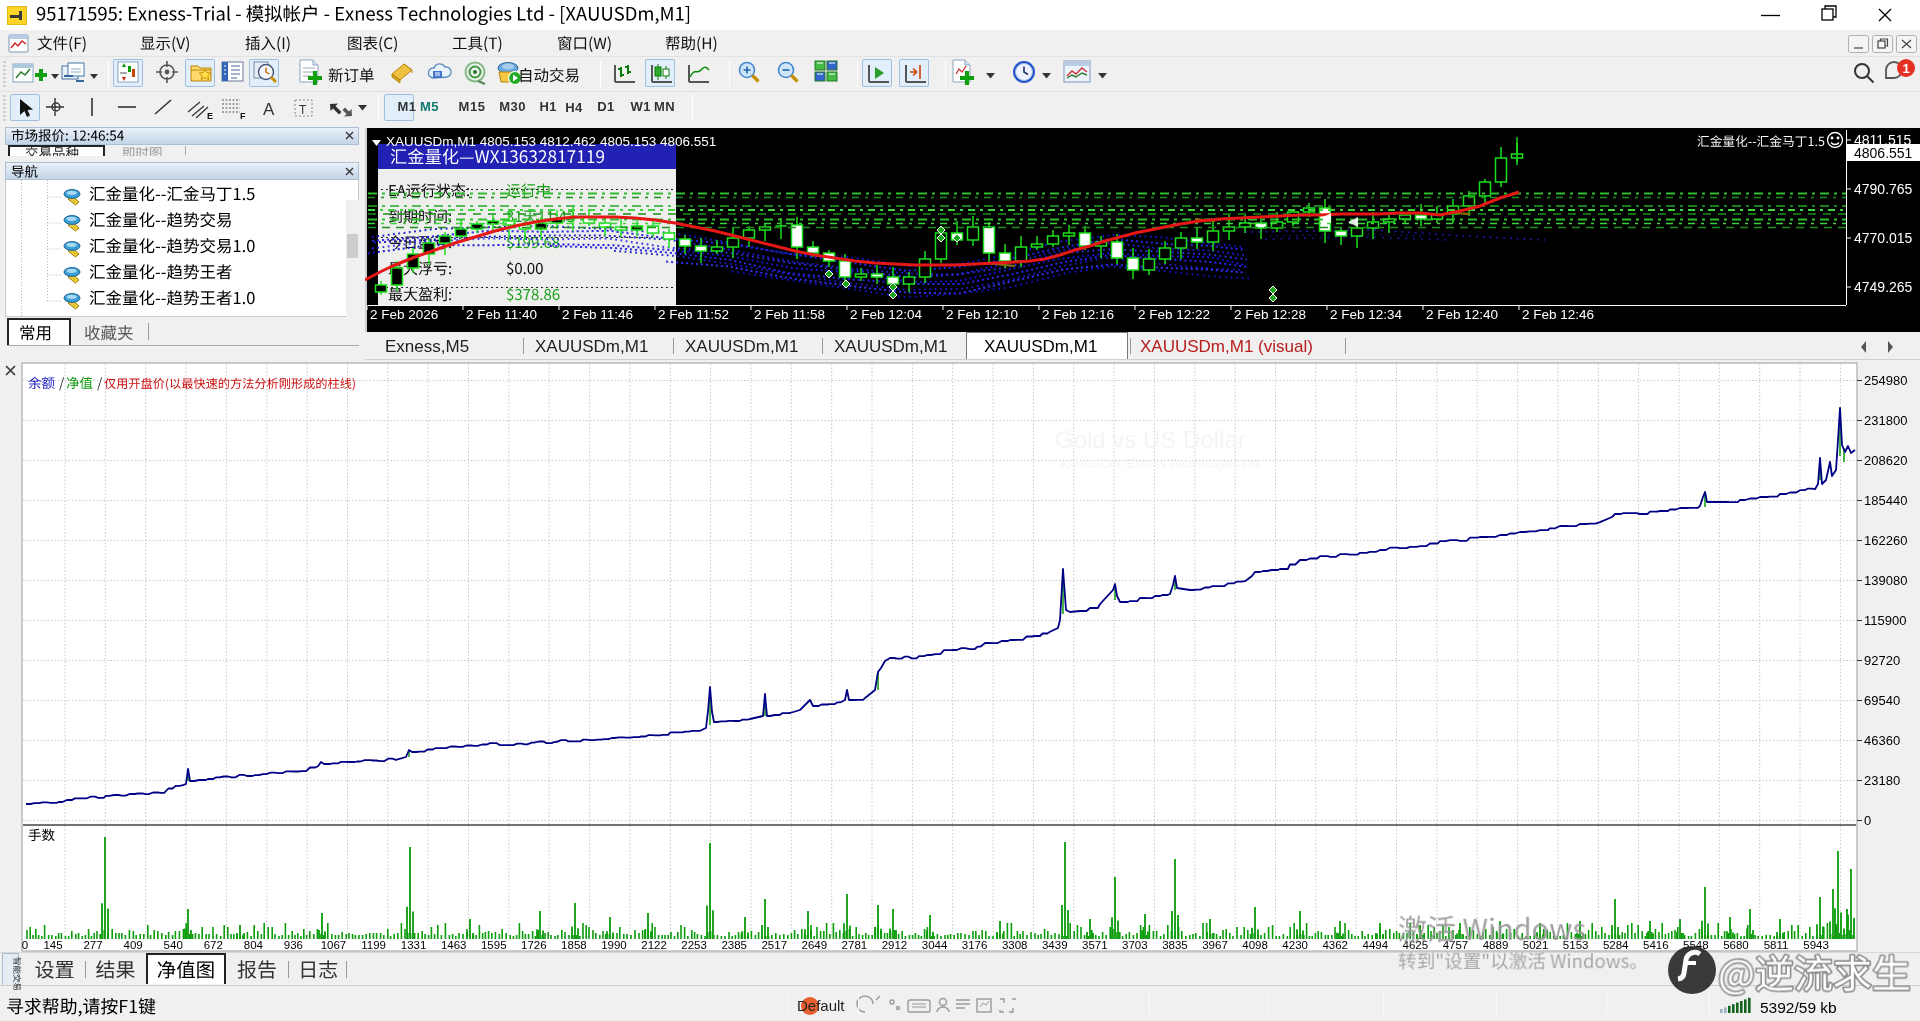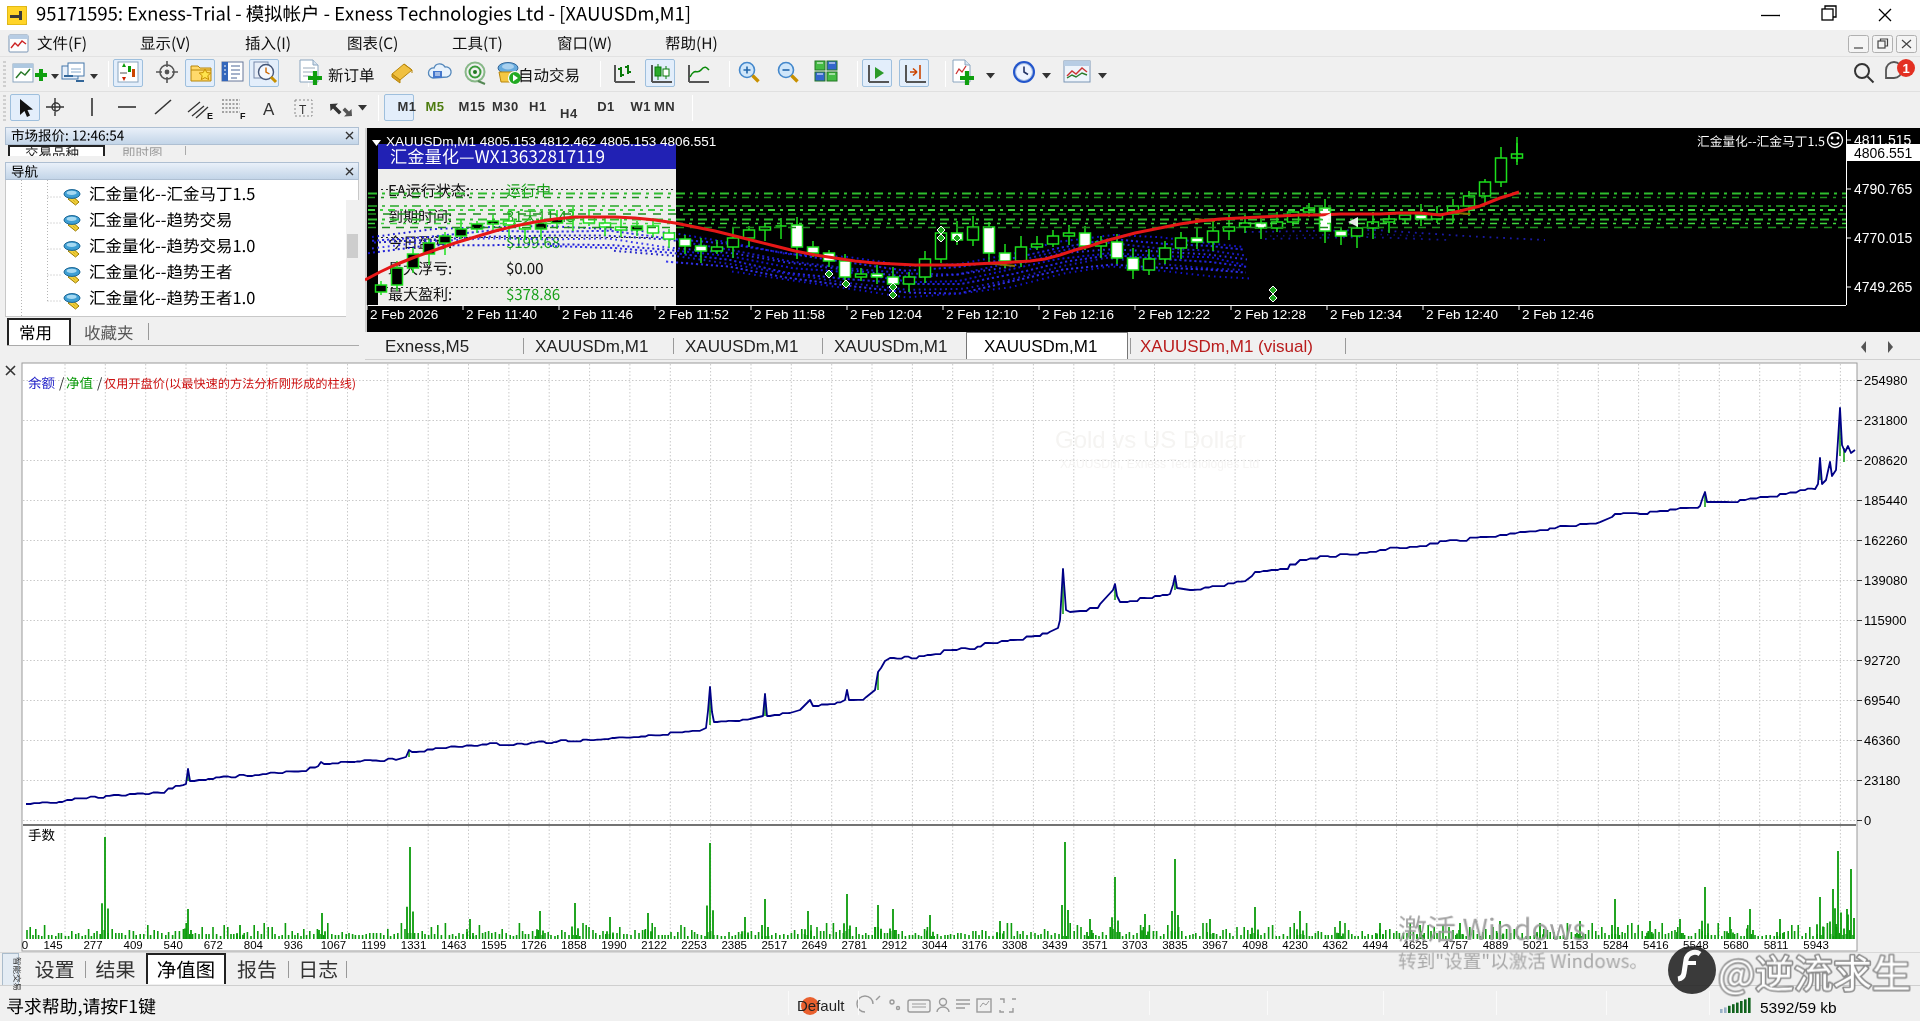--- a/index.html
+++ b/index.html
@@ -406,25 +406,25 @@
     <text x="299" y="21.5" font-family="Liberation Sans,sans-serif" font-size="12" fill="#333">T</text>
     <g fill="#333">
       <path d="M330 12 l8 -0.5 -2.5 2.5 6 6 -2.5 2.5 -6 -6 -2.5 2.5 z"></path>
       <path d="M352 24 l-8 0.5 2.5 -2.5 -4 -4 2.5 -2.5 4 4 2.5 -2.5 z" fill="#555"></path>
     </g>
     <path d="M358 13 l9 0 -4.5 5.5 z" fill="#333"></path>
   </svg>
 <div style="position:absolute;left:378px;top:95px;width:1px;height:26px;background:#c9c9c9;border-right:1px solid #fff"></div>
 <div style="position:absolute;left:384px;top:94px;width:30px;height:27px;background:#e3eefb;border:1px solid #9ebfdd;border-radius:2px"></div>
 <div style="position:absolute;left:384px;top:99px;width:46px;text-align:center;font:bold 13px 'Liberation Sans',sans-serif;color:#333;letter-spacing:.5px">M1</div>
-<div style="position:absolute;left:420px;top:99px;width:30px;text-align:center;font:bold 13px 'Liberation Sans',sans-serif;color:#4d7c0f;letter-spacing:.5px">M5</div>
+<div style="position:absolute;left:420px;top:99px;width:30px;font:bold 13px 'Liberation Sans',sans-serif;color:#0f766e;letter-spacing:.5px">M5</div>
 <div style="position:absolute;left:455px;top:99px;width:34px;text-align:center;font:bold 13px 'Liberation Sans',sans-serif;color:#333;letter-spacing:.5px">M15</div>
-<div style="position:absolute;left:492px;top:99px;width:34px;text-align:left;font:bold 13px 'Liberation Sans',sans-serif;color:#333;letter-spacing:.5px">M30</div>
-<div style="position:absolute;left:529px;top:99px;width:28px;text-align:left;font:bold 13px 'Liberation Sans',sans-serif;color:#333;letter-spacing:.5px">H1</div>
-<div style="position:absolute;left:560px;top:106px;width:28px;text-align:left;font:bold 13px 'Liberation Sans',sans-serif;color:#333;letter-spacing:.5px">H4</div>
+<div style="position:absolute;left:492px;top:99px;width:34px;text-align:right;font:bold 13px 'Liberation Sans',sans-serif;color:#333;letter-spacing:.5px">M30</div>
+<div style="position:absolute;left:529px;top:99px;width:28px;text-align:right;font:bold 13px 'Liberation Sans',sans-serif;color:#333;letter-spacing:.5px">H1</div>
+<div style="position:absolute;left:560px;top:100px;width:28px;text-align:center;font:bold 13px 'Liberation Sans',sans-serif;color:#333;letter-spacing:.5px">H4</div>
 <div style="position:absolute;left:592px;top:99px;width:28px;text-align:center;font:bold 13px 'Liberation Sans',sans-serif;color:#333;letter-spacing:.5px">D1</div>
 <div style="position:absolute;left:623px;top:99px;width:28px;text-align:right;font:bold 13px 'Liberation Sans',sans-serif;color:#333;letter-spacing:.5px">W1</div>
 <div style="position:absolute;left:654px;top:99px;width:30px;text-align:left;font:bold 13px 'Liberation Sans',sans-serif;color:#333;letter-spacing:.5px">MN</div>
 <div style="position:absolute;left:692px;top:95px;width:1px;height:26px;background:#c9c9c9;border-right:1px solid #fff"></div>
 <div style="position:absolute;left:0px;top:125px;width:365px;height:235px;background:#f0f0f0"></div>
 <div style="position:absolute;left:5px;top:127px;width:354px;height:17.5px;background:linear-gradient(#e9f0f9,#c3d5e8);border:1px solid #aebfd2"></div>
 <svg style="position:absolute;left:344px;top:130px" width="12" height="12">
     <path d="M2 2 L9 9 M9 2 L2 9" stroke="#333" stroke-width="1.4"></path>
   </svg>
 <div style="position:absolute;left:8px;top:144.5px;width:97px;height:11px;border:2px solid #222;border-bottom:none;background:#fff;overflow:hidden"></div>

